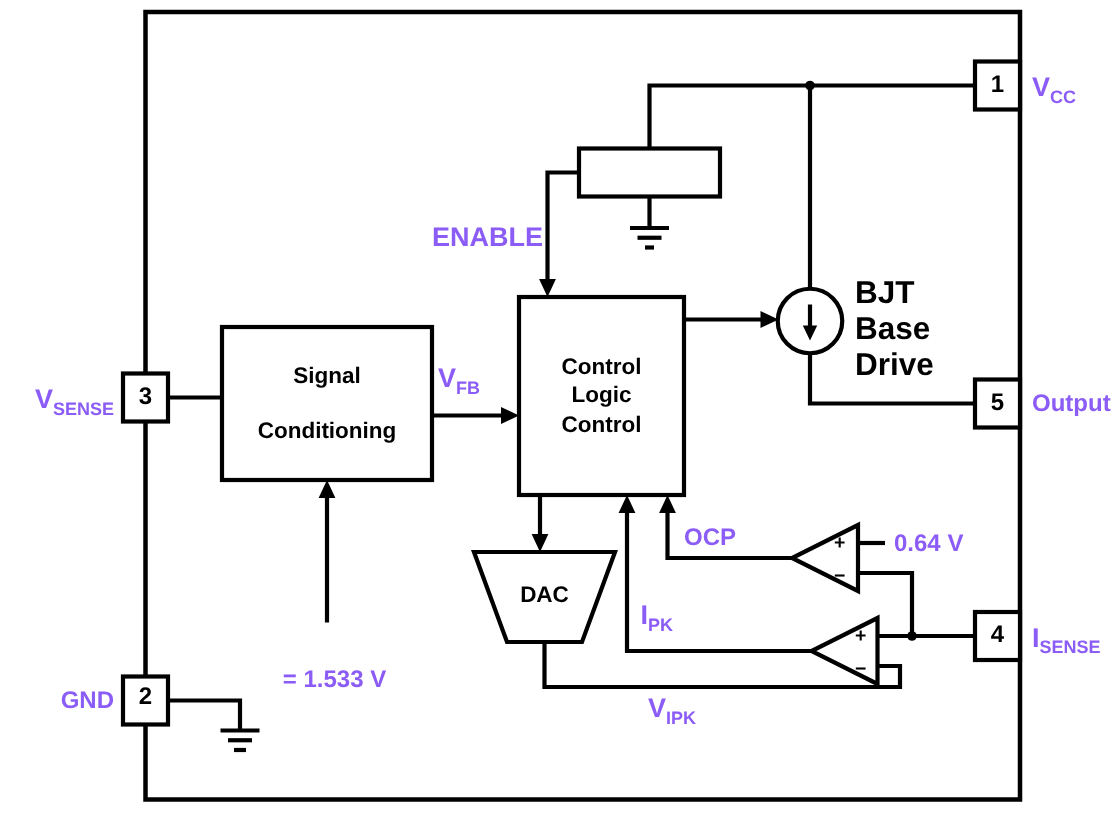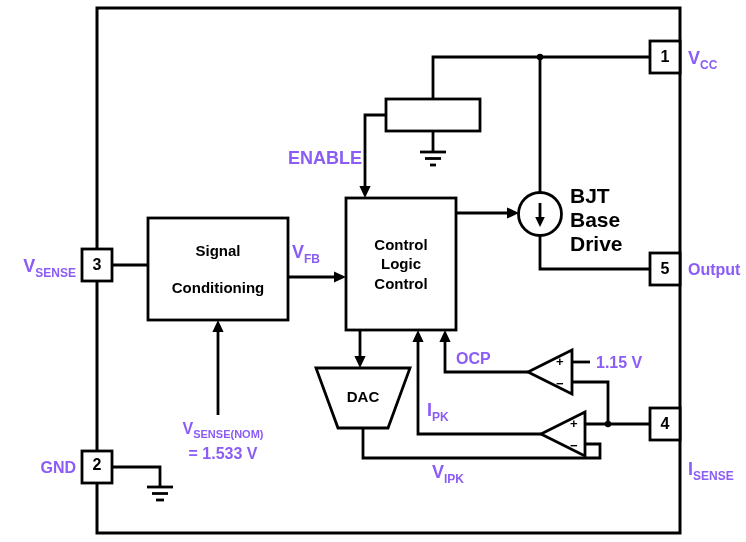--- a/index.html
+++ b/index.html
@@ -145,21 +145,21 @@
   <div class="pinnum" style="left:650px; top:41px;">1</div>
   <div class="pinnum" style="left:82px;  top:449px;">2</div>
   <div class="pinnum" style="left:82px;  top:249px;">3</div>
   <div class="pinnum" style="left:650px; top:408px;">4</div>
   <div class="pinnum" style="left:650px; top:253px;">5</div>
 
   <div class="lbl" style="right:670px; top:257px;"><span>V</span><sub>SENSE</sub></div>
   <div class="lbl f16" style="right:670px; top:460px;"><span>GND</span></div>
   <div class="lbl" style="left:688px; top:49px;"><span>V</span><sub>CC</sub></div>
   <div class="lbl f16" style="left:688px; top:262px;"><span>Output</span></div>
-  <div class="lbl" style="left:688px; top:416px;margin-top:44px;"><span>I</span><sub>SENSE</sub></div>
+  <div class="lbl" style="left:688px; top:416px;"><span>I</span><sub>SENSE</sub></div>
 
   <div class="blocktext" style="left:148px; top:218px; width:140px; height:102px;gap:18px;">
     <span>Signal</span>
     <span>Conditioning</span>
   </div>
   <div class="blocktext" style="left:346px; top:198px; width:110px; height:132px;">
     <span>Control</span>
     <span>Logic</span>
     <span>Control</span>
   </div>
@@ -170,22 +170,21 @@
     <span>BJT</span>
     <span>Base</span>
     <span>Drive</span>
   </div>
 
   <div class="lbl" style="right:384px; top:149px;"><span>ENABLE</span></div>
   <div class="lbl" style="left:292px; top:243px;"><span>V</span><sub>FB</sub></div>
   <div class="lbl f16" style="left:456px; top:351px;"><span>OCP</span></div>
   <div class="lbl" style="left:427px; top:401px;"><span>I</span><sub>PK</sub></div>
   <div class="lbl center" style="left:408px; top:463px; width:80px;"><span>V</span><sub>IPK</sub></div>
-  <div class="lbl f16" style="left:596px; top:355px;"><span>1.15 V</span></div>
-  <div class="lbl f16 center" style="left:150px; top:421px; width:146px;"><span>V</span><sub>SENSE(NOM)</sub></div>
+  <div class="lbl f16" style="left:596px; top:355px;"><span>0.64 V</span></div>
   <div class="lbl f16 center" style="left:150px; top:446px; width:146px;"><span>= 1.533 V</span></div>
 
   <div class="sign" style="left:556px; top:355px;">+</div>
   <div class="sign" style="left:556px; top:377px;">−</div>
   <div class="sign" style="left:570px; top:417px;">+</div>
   <div class="sign" style="left:570px; top:439px;">−</div>
 
 </div>
 
 </body></html>

